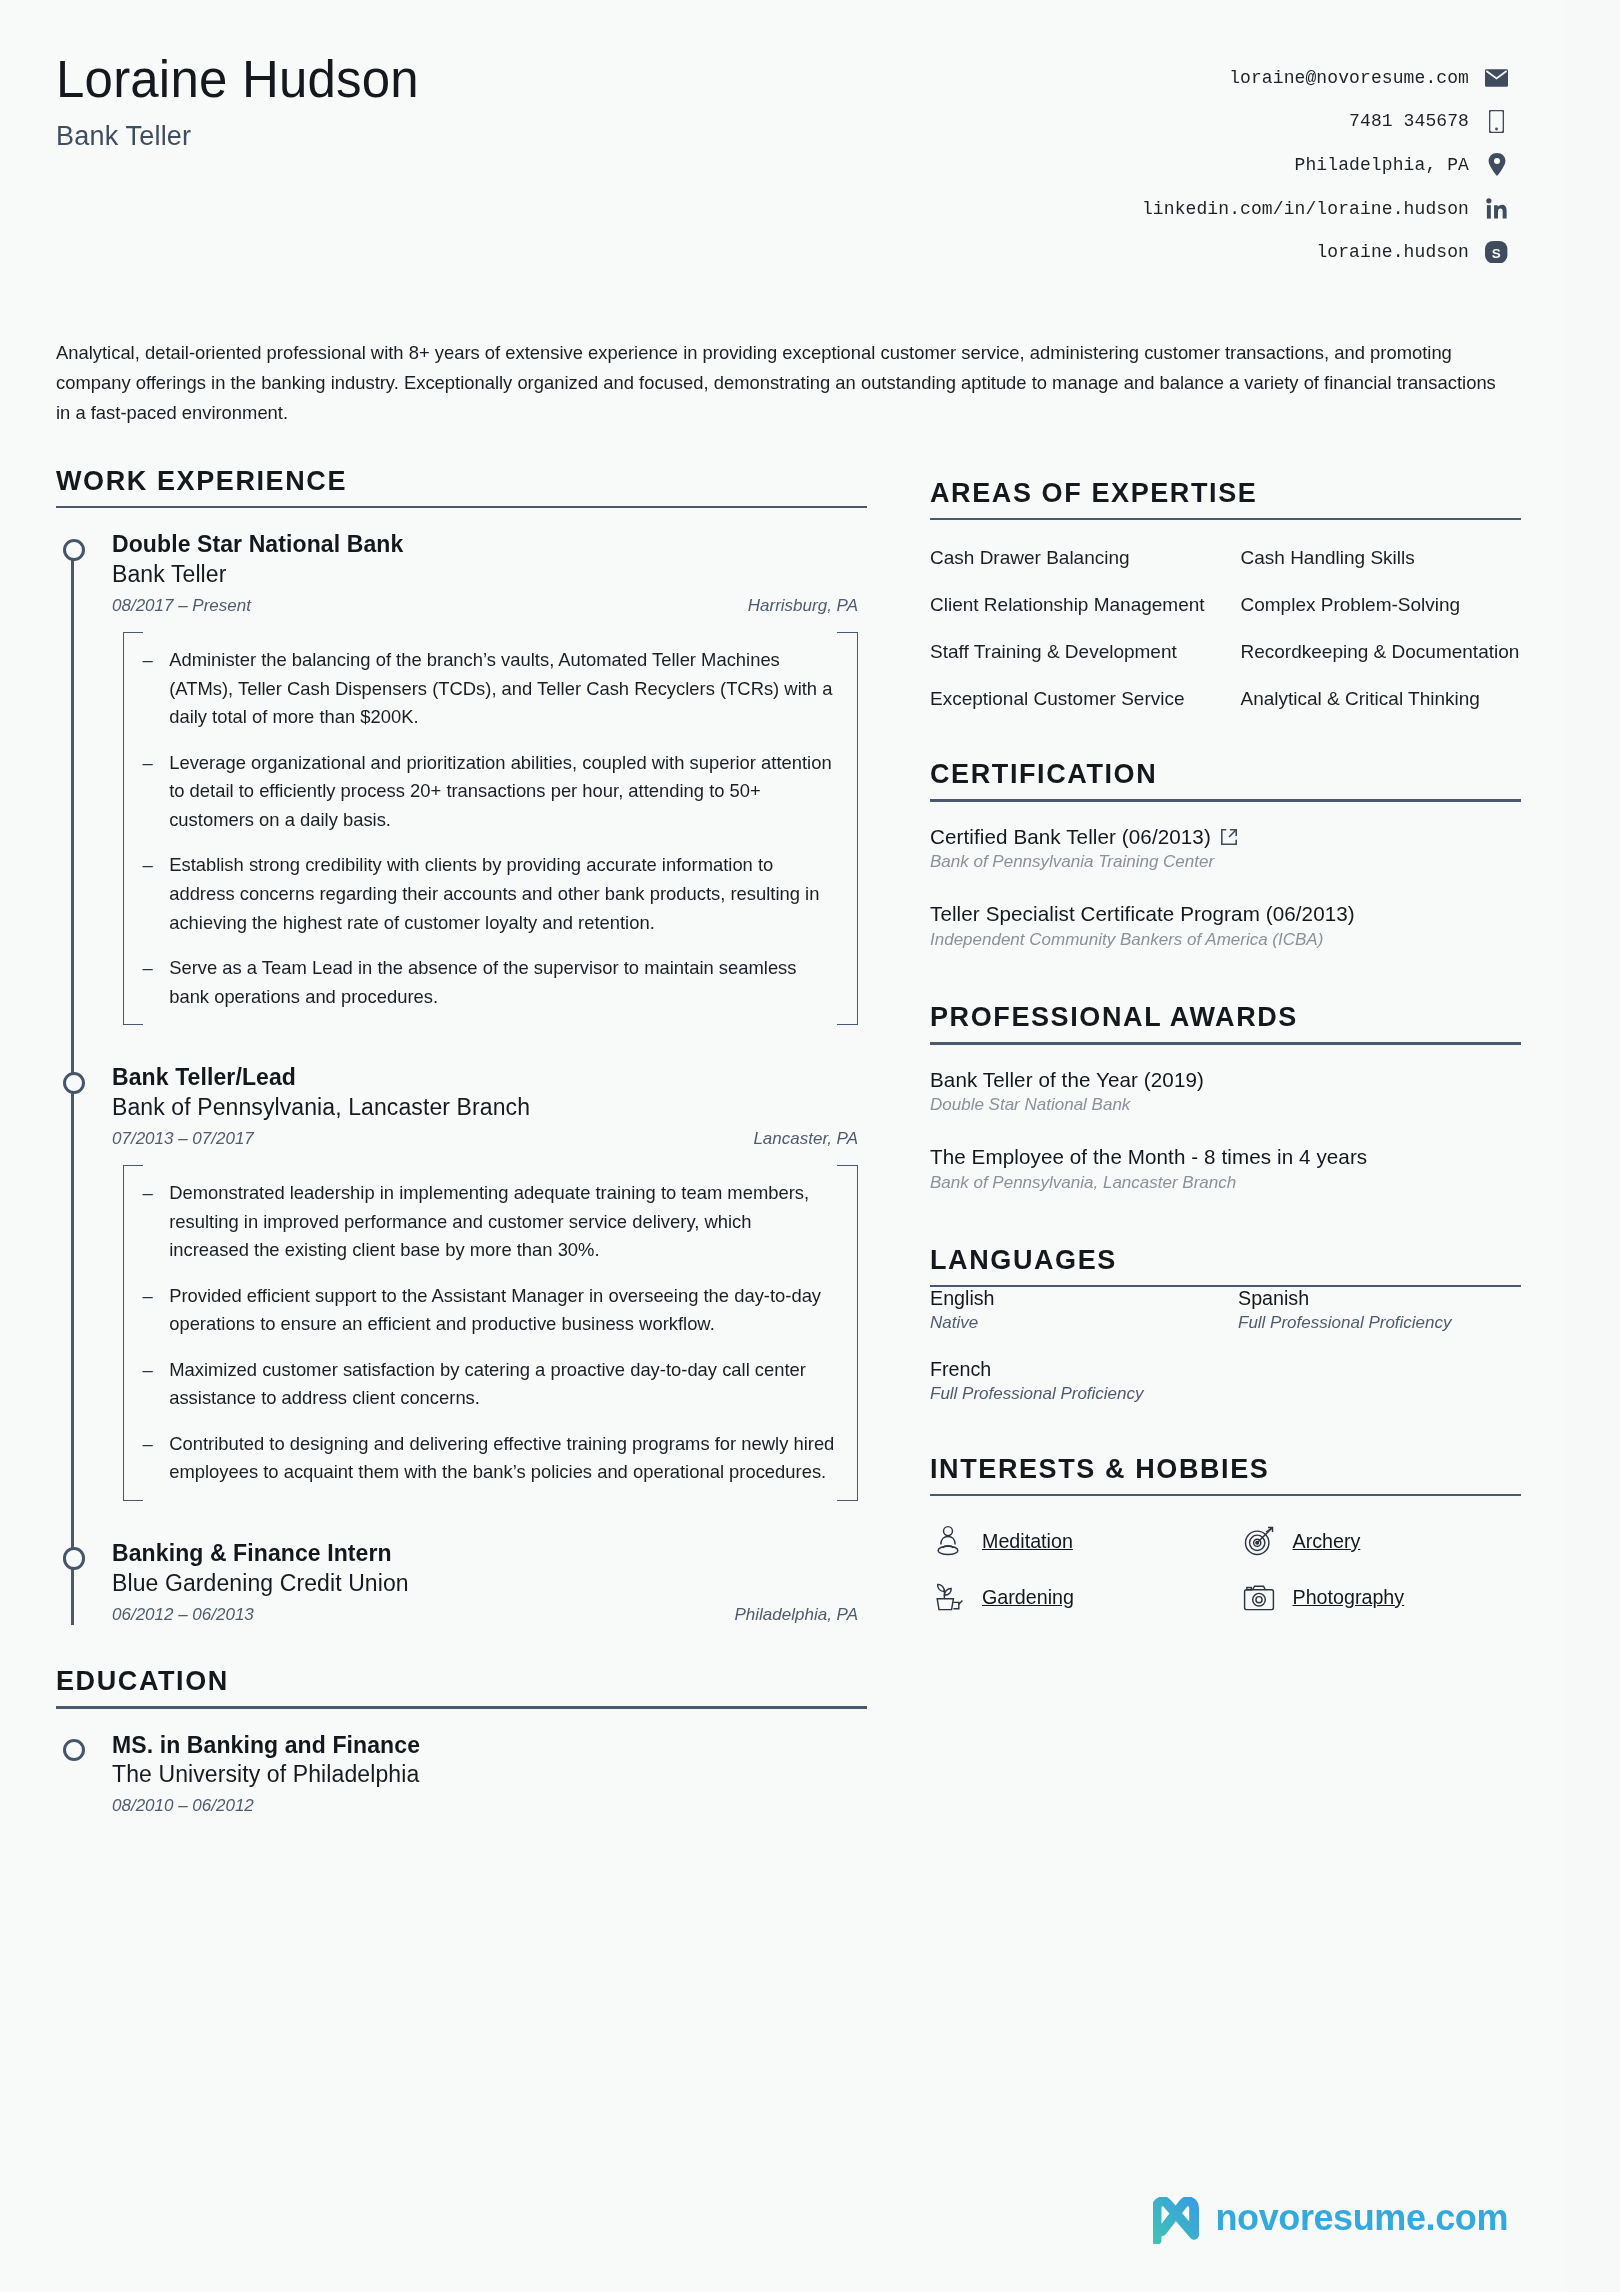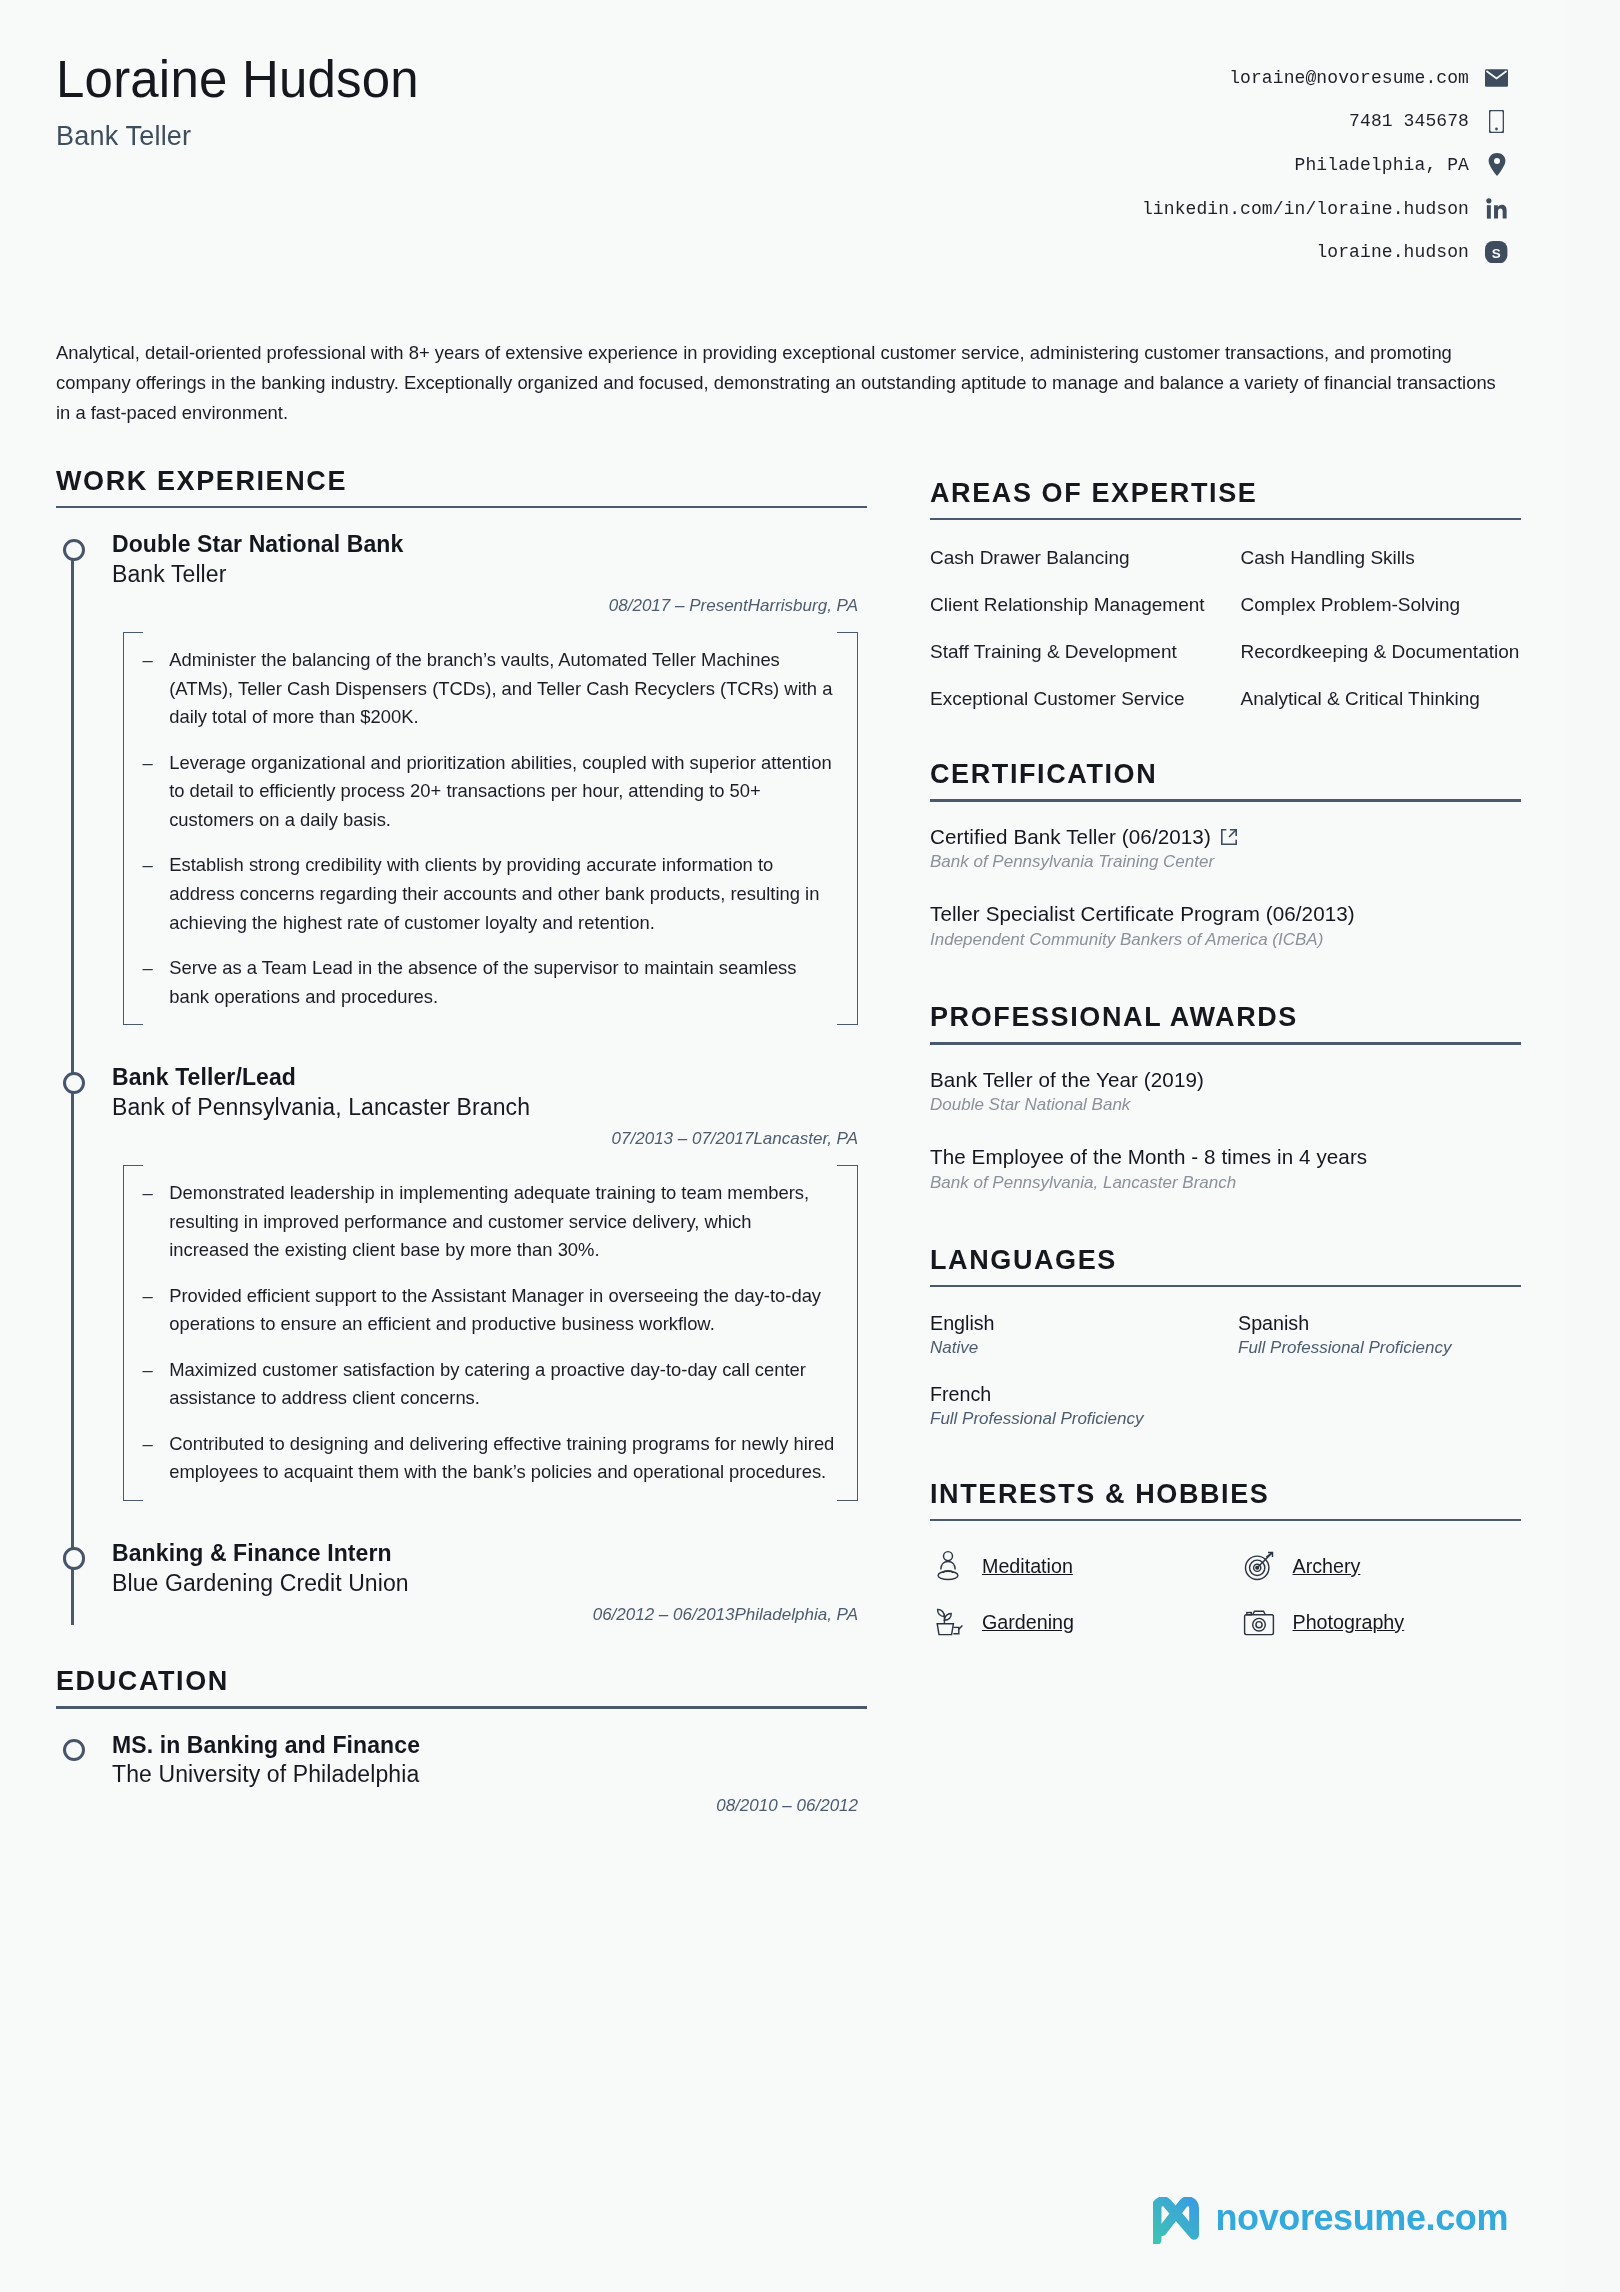--- a/index.html
+++ b/index.html
@@ -128,21 +128,21 @@
   }
   .entry-sub {
     font-size: 23px;
     font-weight: 400;
     color: #171b21;
     margin-top: 2.7px;
     letter-spacing: 0.1px;
   }
   .entry-meta {
     display: flex;
-    justify-content: flex-end;
+    justify-content: space-between;
     margin-top: 8px;
     font-size: 17px;
     font-style: italic;
     color: #4d5c6e;
     padding-right: 9px;
   }
   .bullets {
     position: relative;
     margin-top: 16px;
     margin-left: 10.7px;
@@ -204,21 +204,20 @@
     font-style: italic;
     color: #8b9099;
     margin-top: 3.6px;
   }
   .ext-icon { display: inline-flex; }
   .lang-grid {
     display: grid;
     grid-template-columns: 1fr 1fr;
     column-gap: 30px;
     row-gap: 21.5px;
-    margin-top: 25px;
     gap: 25px;
   }
   .lang-name { font-size: 19.7px; color: #14181e; }
   .lang-level {
     font-size: 17px;
     font-style: italic;
     color: #4d5c6e;
     margin-top: 2.7px;
   }
   .hobby-grid {

